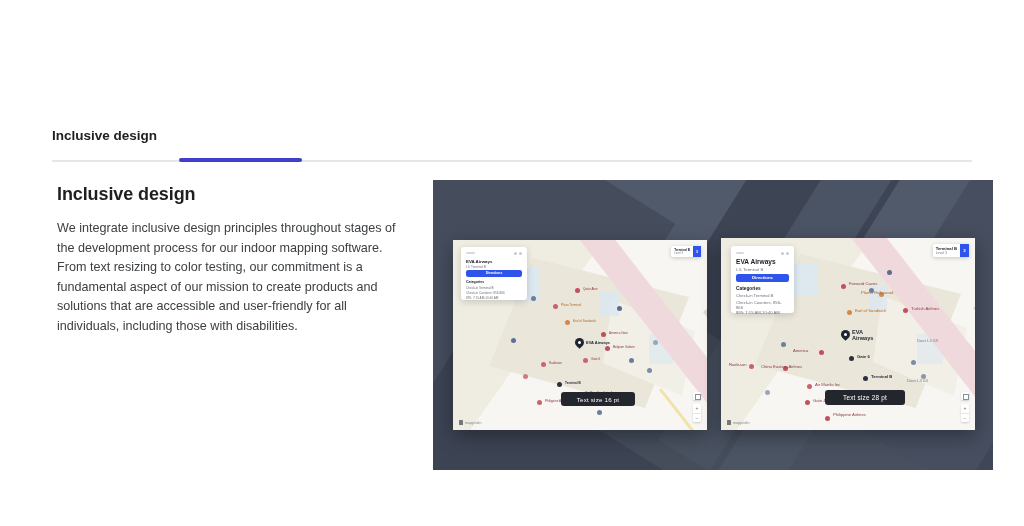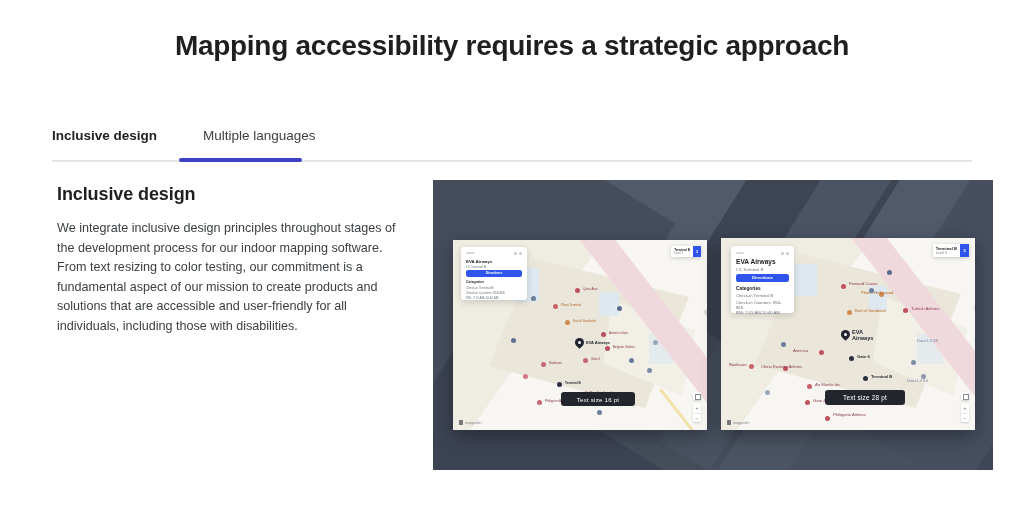--- a/index.html
+++ b/index.html
@@ -158,25 +158,23 @@
   .fsbtn{position:absolute;width:8px;height:8px;background:#fff;border-radius:1.5px;
     box-shadow:0 1px 2px rgba(0,0,0,.18);}
   .fsbtn:after{content:"";position:absolute;left:2px;top:2px;width:4px;height:4px;
     border:.7px solid #8b9098;}
 </style>
 </head>
 <body>
 
 <div class="page">
 
-  <div class="headline">Mapping accessibility requires a strategic approach</div>
 
   <div class="tabs">
     <div class="tab active">Inclusive design</div>
-    <div class="tab">Multiple languages</div>
   </div>
   <div class="tab-rule"></div>
   <div class="tab-underline"></div>
 
   <div class="copy">
     <h2>Inclusive design</h2>
     <p>We integrate inclusive design principles throughout stages of the development process for our indoor mapping software. From text resizing to color testing, our commitment is a fundamental aspect of our mission to create products and solutions that are accessible and user-friendly for all individuals, including those with disabilities.</p>
   </div>
 
   <div class="media">

